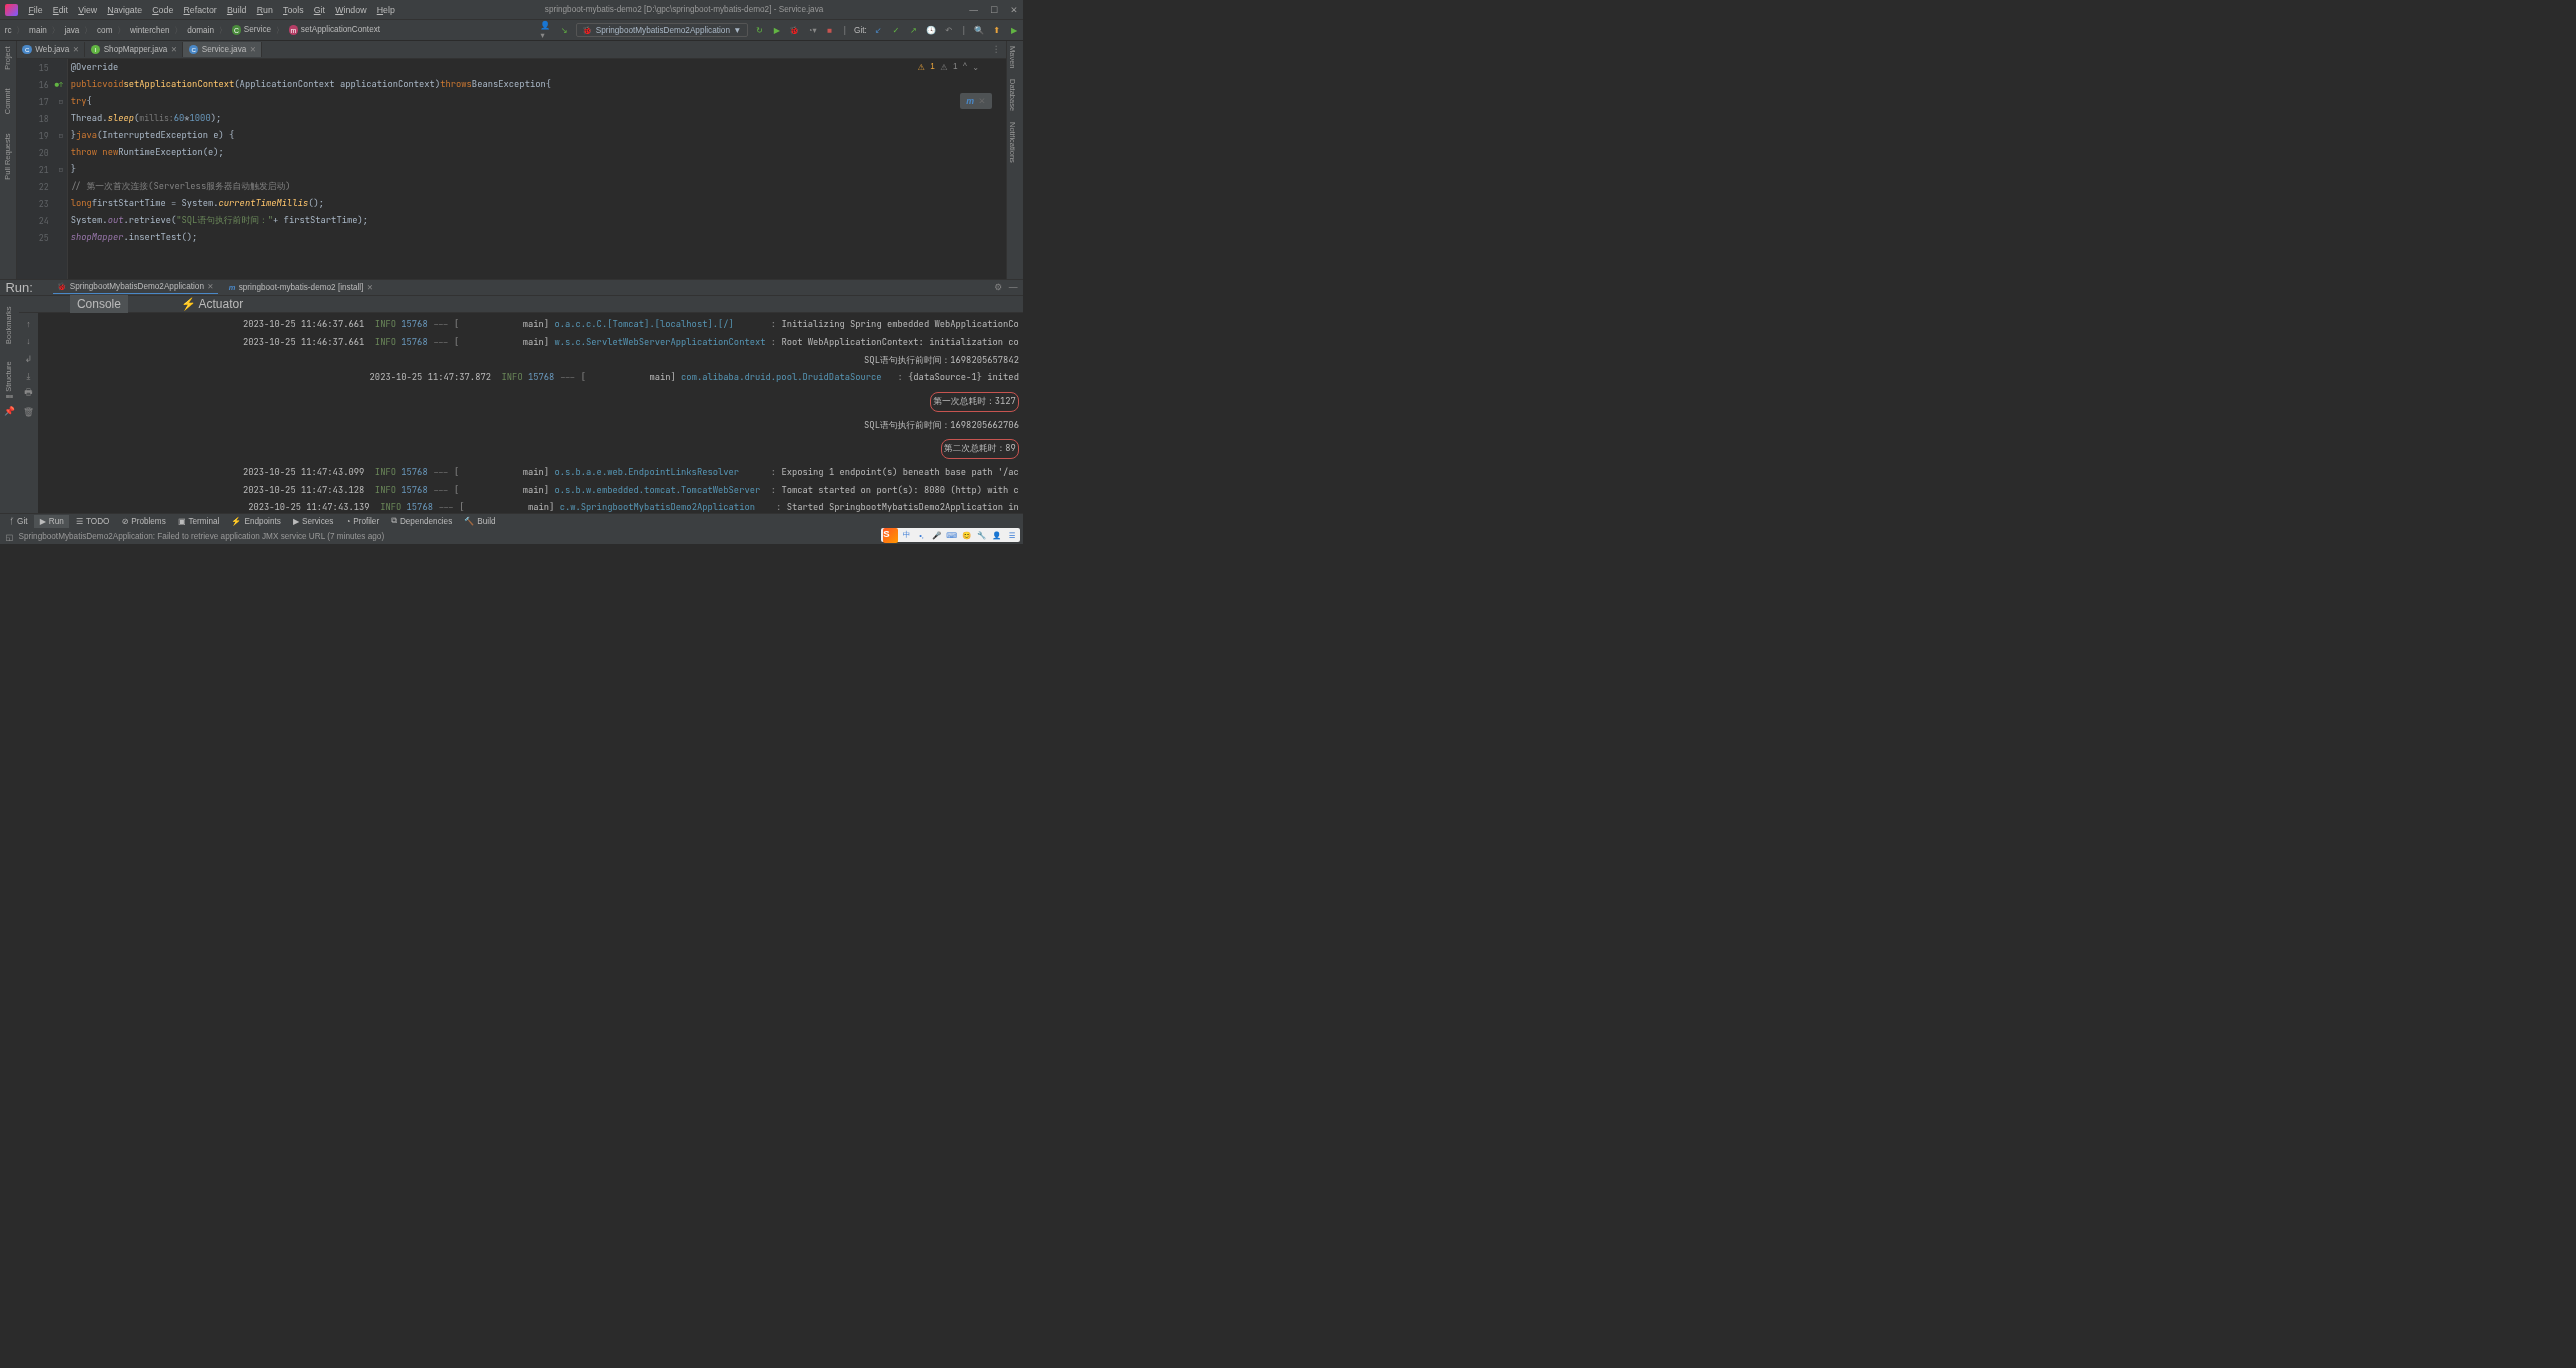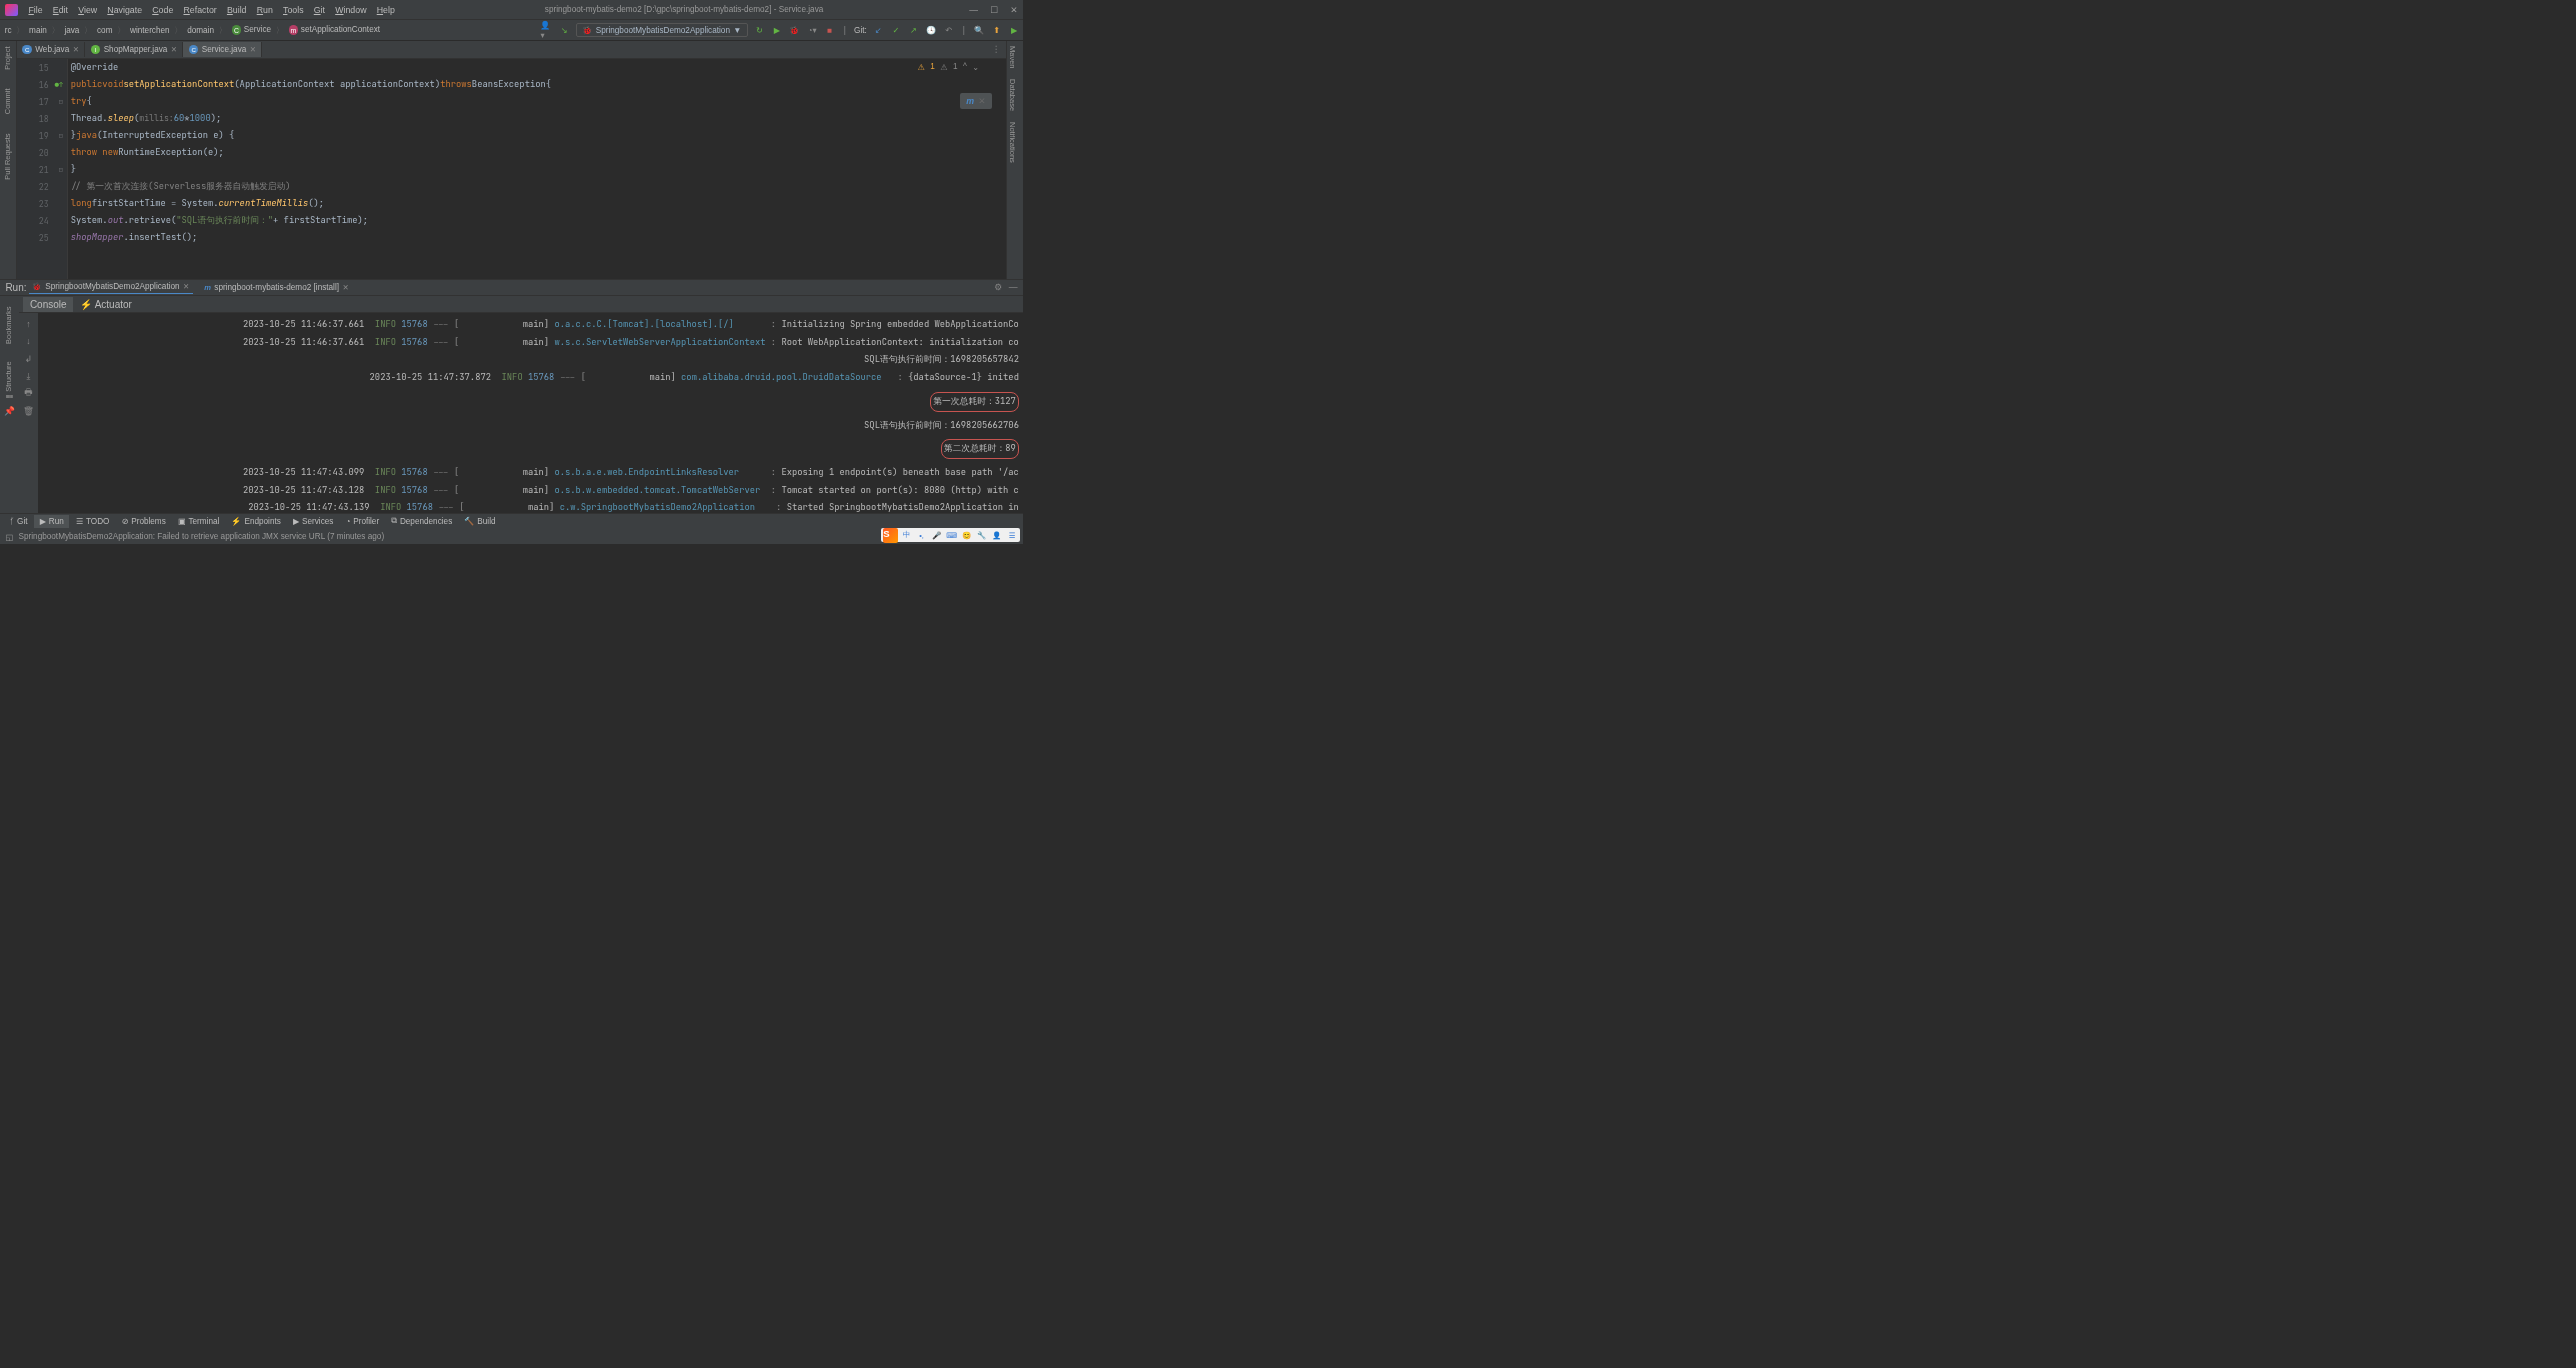--- a/index.html
+++ b/index.html
@@ -53,34 +53,34 @@
 .param-hint { color:#787878; font-size:8.2px; }
 .cls { color:#a9b7c6; }
 .warnings { position:absolute; top:2.7px; right:27px; display:flex; gap:5.4px; font-size:8.2px; }
 .warn-y { color:#e8a33d; }
 .warn-g { color:#888; }
 .mini-badge { position:absolute; top:34px; right:13.6px; background:#4e5254; padding:2.7px 6.8px; border-radius:2px; color:#888; display:flex; gap:4.1px; align-items:center; }
 .right-gutter { width:17px; background:#3c3f41; border-left:0.7px solid #323232; }
 .rvtab { writing-mode:vertical-rl; color:#999; font-size:7.5px; padding:5.4px 1.4px; cursor:pointer; }
 .run-panel { border-top:1.4px solid #323232; background:#2b2b2b; height:241px; display:flex; flex-direction:column; }
 .run-header { height:19px; background:#3c3f41; display:flex; align-items:center; padding:0 5.4px; border-bottom:0.7px solid #323232; }
-.run-label { color:#bbb; margin-right:2px; font-size:10px; }
+.run-label { color:#bbb; margin-right:20px; font-size:13px; }
 .run-tab { padding:2px 4.1px; display:flex; align-items:center; gap:3.4px; color:#bbb; font-size:8.2px; margin-right:6.8px; }
 .run-tab.active { border-bottom:1.4px solid #4a88c7; }
 .run-tab-icon { color:#62b543; font-size:7.5px; }
 .run-tab-icon.m { color:#4a88c7; font-style:italic; font-weight:bold; }
 .run-actions { margin-left:auto; display:flex; gap:6.8px; color:#888; }
 .run-body { flex:1; display:flex; }
 .run-toolbar { width:19px; background:#3c3f41; display:flex; flex-direction:column; align-items:center; gap:5.4px; padding-top:4.1px; }
 .run-tool { width:12.2px; height:12.2px; color:#888; display:flex; align-items:center; justify-content:center; cursor:pointer; font-size:8.8px; }
 .run-tool.green { color:#62b543; }
 .run-tool.red { color:#c75450; }
 .console-area { flex:1; display:flex; flex-direction:column; }
 .console-tabs { height:17.7px; background:#3c3f41; display:flex; align-items:center; padding-left:4.1px; border-bottom:0.7px solid #323232; }
-.console-tab { padding:2px 6.8px; color:#bbb; font-size:10px; }
+.console-tab { padding:2px 6.8px; color:#bbb; font-size:12px;margin-left:47px; }
 .console-tab.active { background:#4e5254; }
 .actuator-icon { color:#e8a33d; margin-right:2px; }
 .console-body { flex:1; display:flex; }
 .console-nav { width:19px; background:#3c3f41; display:flex; flex-direction:column; align-items:center; gap:5.4px; padding-top:4.1px; }
 .console-out { flex:1; font-family:"JetBrains Mono",Consolas,monospace; font-size:8.8px; line-height:17.7px; padding:2.7px 4.1px; color:#bbb; white-space:pre; overflow:hidden;text-align:right; }
 .log-ts { color:#bbb; }
 .log-info { color:#6a8759; }
 .log-pid { color:#6897bb; }
 .log-sep { color:#888; }
 .log-logger { color:#5696b5; }

